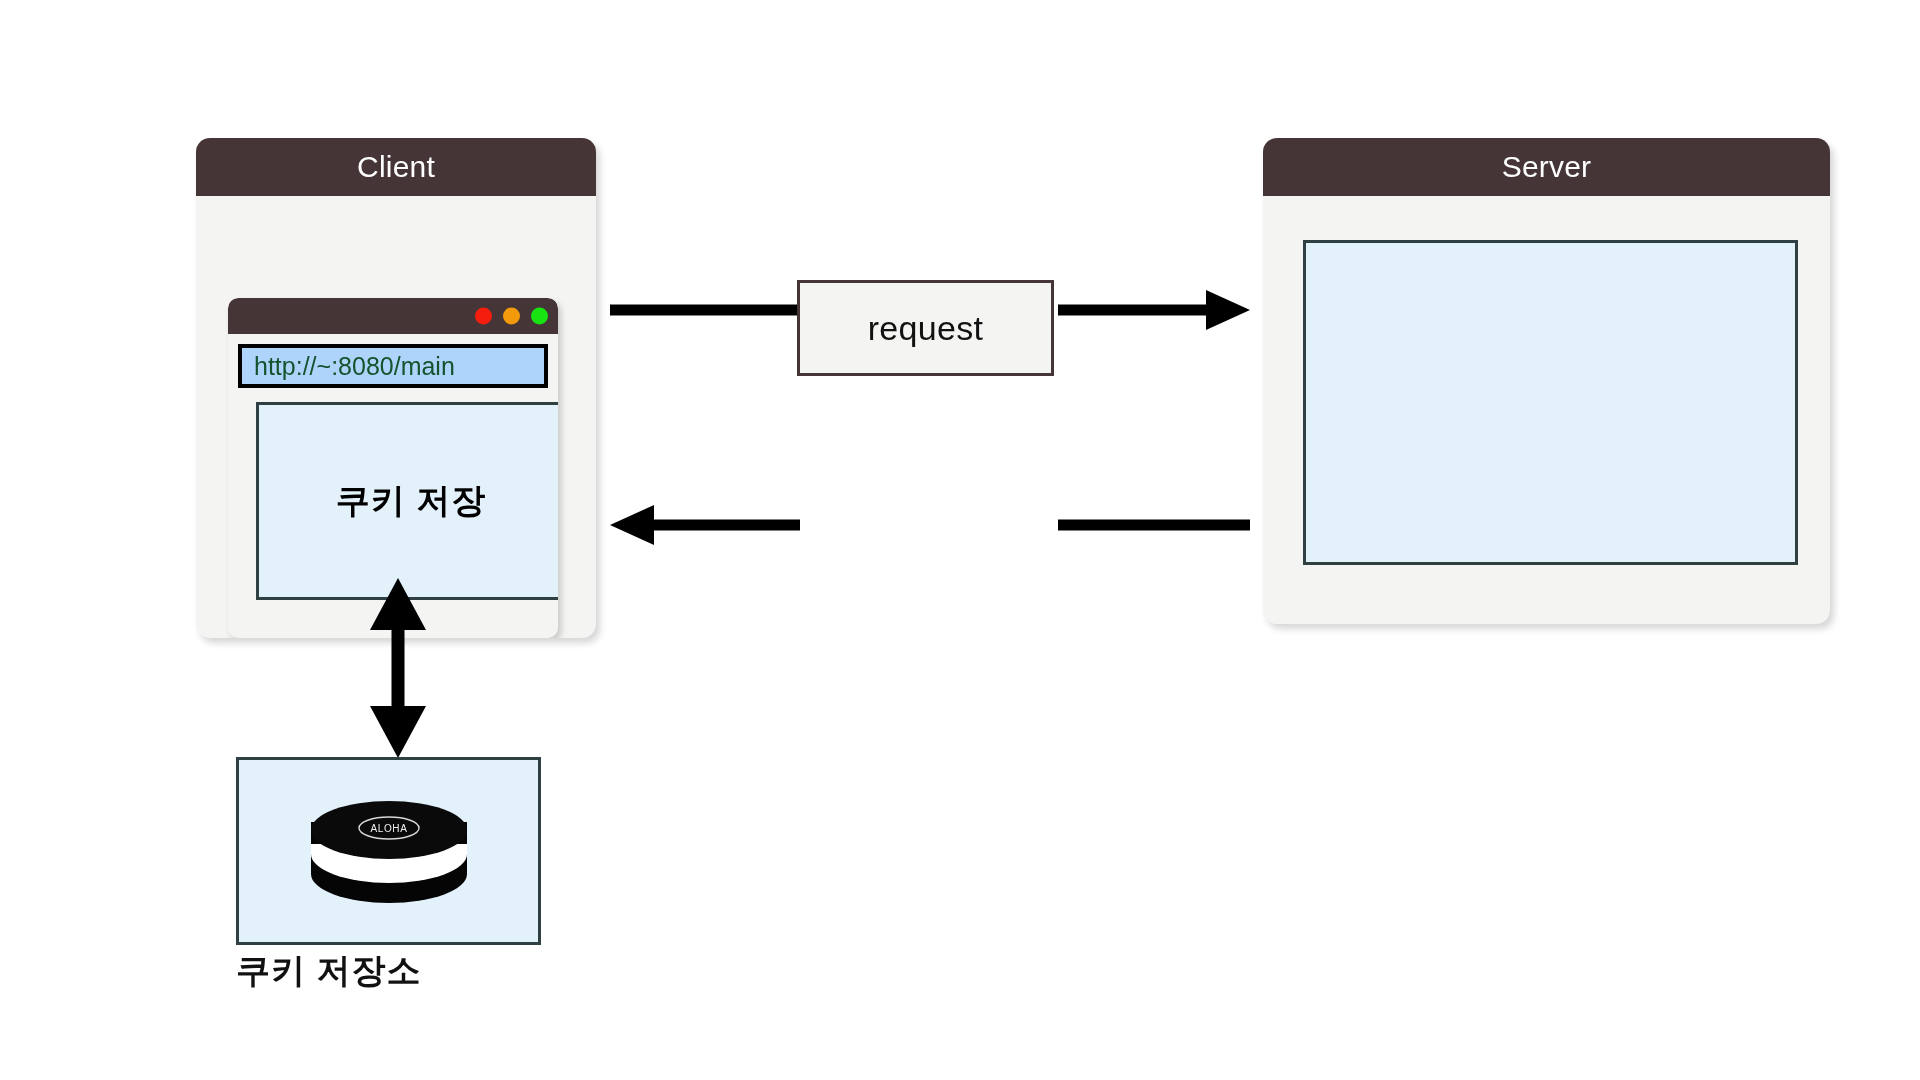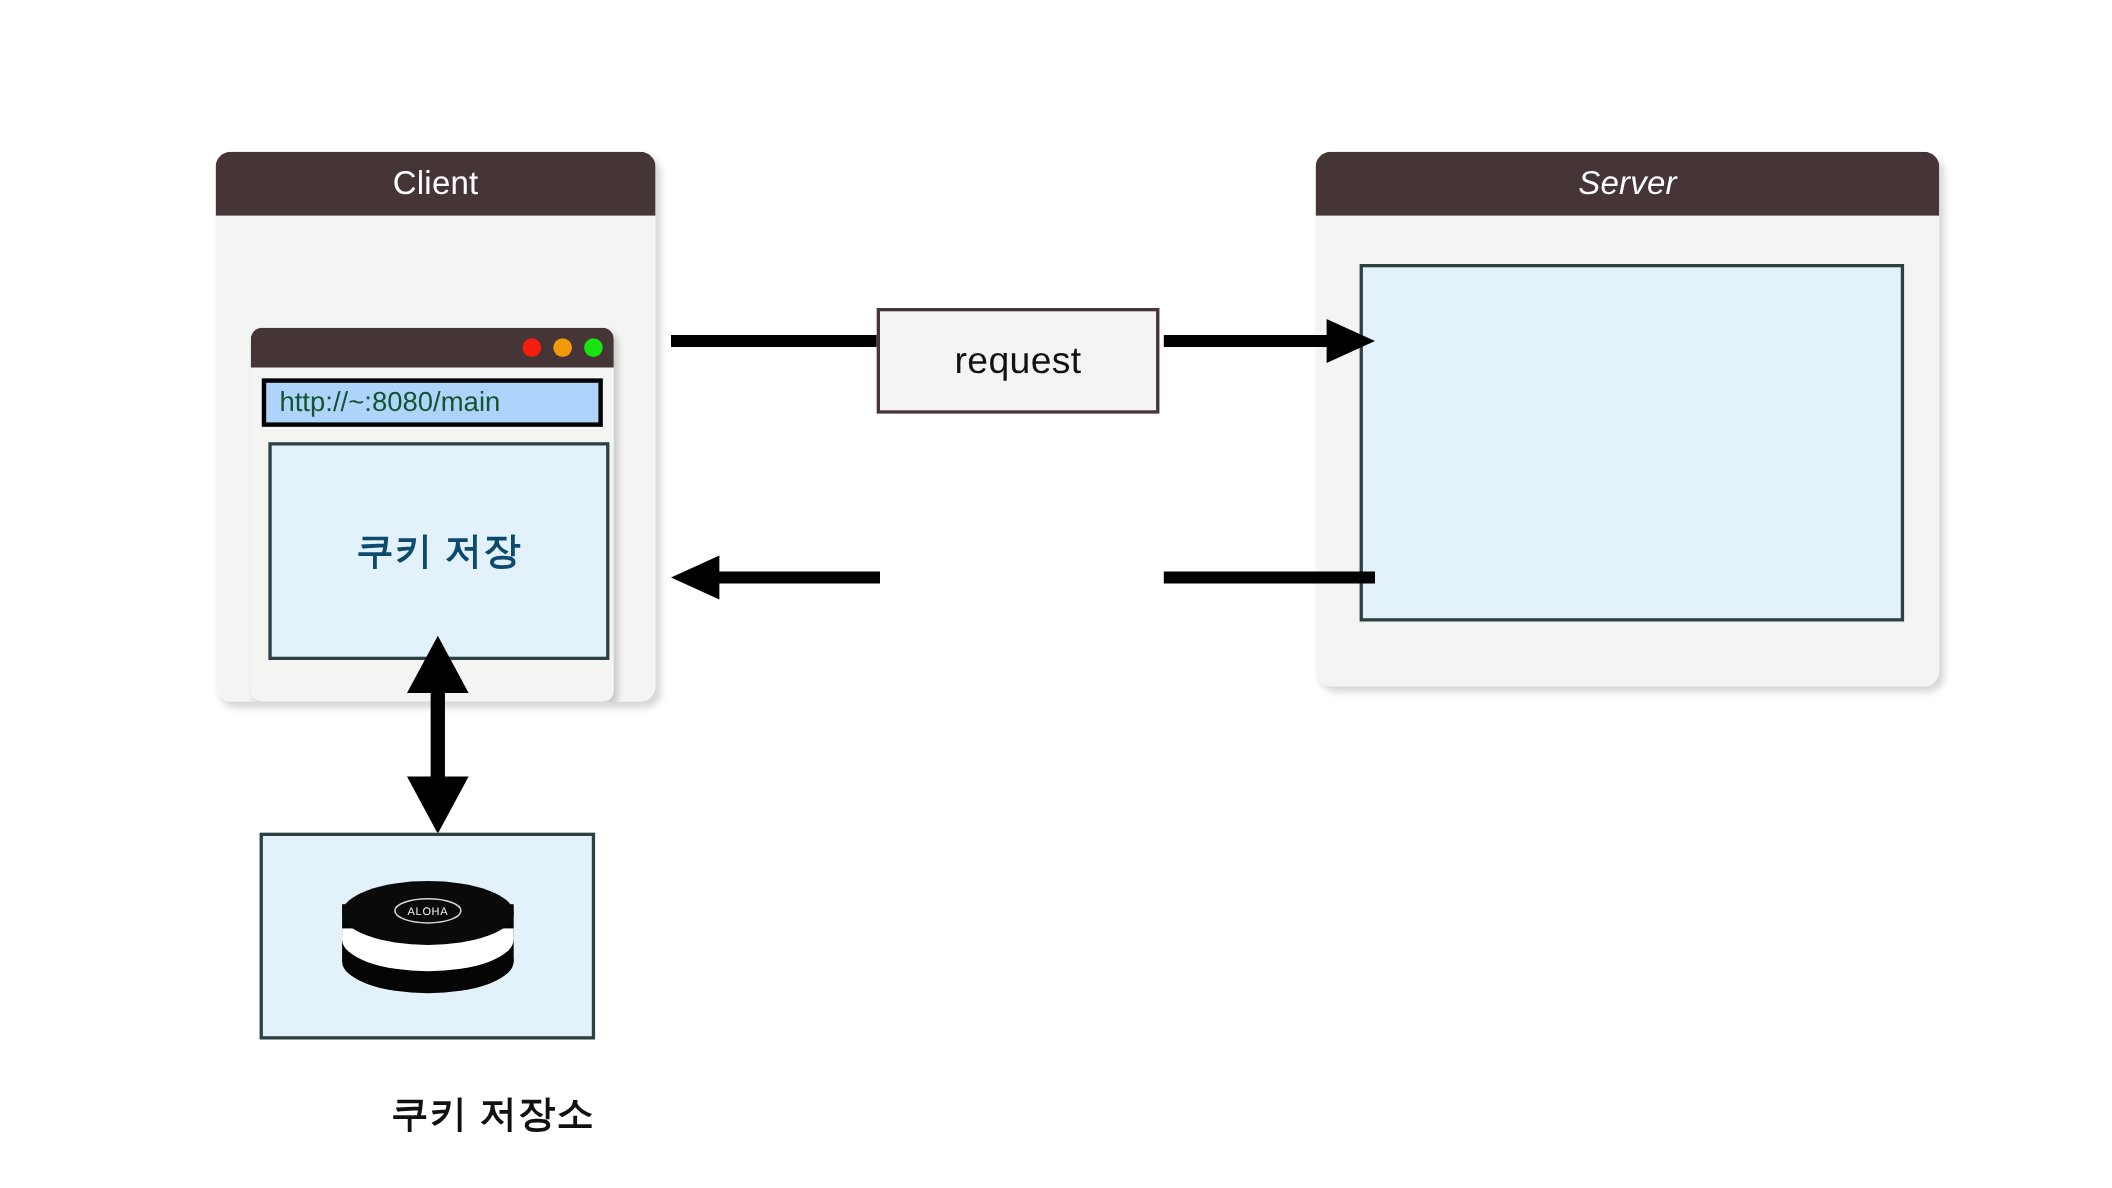--- a/index.html
+++ b/index.html
@@ -99,42 +99,41 @@
     border: 4px solid #000000;
     display: flex;
     align-items: center;
     padding-left: 12px;
     font-size: 25px;
     color: #14532d;
   }
 
   #browser-content {
     position: absolute;
-    left: 16px;
+    left: 28px;
     top: 104px;
     width: 310px;
     height: 198px;
     background: #e3f1fb;
     border: 3px solid #2f4043;
     display: flex;
     align-items: center;
     justify-content: center;
     font-size: 34px;
     font-weight: 700;
-    color: #0c4a6e;
+    color: #000000;
     letter-spacing: 1px;
   }
 
   
   #server-panel {
-    left: 1196px;
+    left: 1263px;
     top: 138px;
     width: 567px;
     height: 486px;
-    font-style: italic;
   }
   #server-content {
     position: absolute;
     left: 40px;
     top: 44px;
     width: 495px;
     height: 325px;
     background: #e3f1fb;
     border: 3px solid #2f4043;
   }
@@ -173,23 +172,23 @@
     height: 188px;
     background: #e3f1fb;
     border: 3px solid #2f4043;
     display: flex;
     align-items: center;
     justify-content: center;
   }
   #cookie-label {
     position: absolute;
     left: 236px;
-    top: 990px;
+    top: 948px;
     width: 305px;
-    text-align: right;
+    text-align: left;
     font-size: 34px;
     font-weight: 700;
     color: #111111;
     letter-spacing: 1px;
   }
   .disc-icon { display: block; }
 </style>
 </head>
 <body>
 

